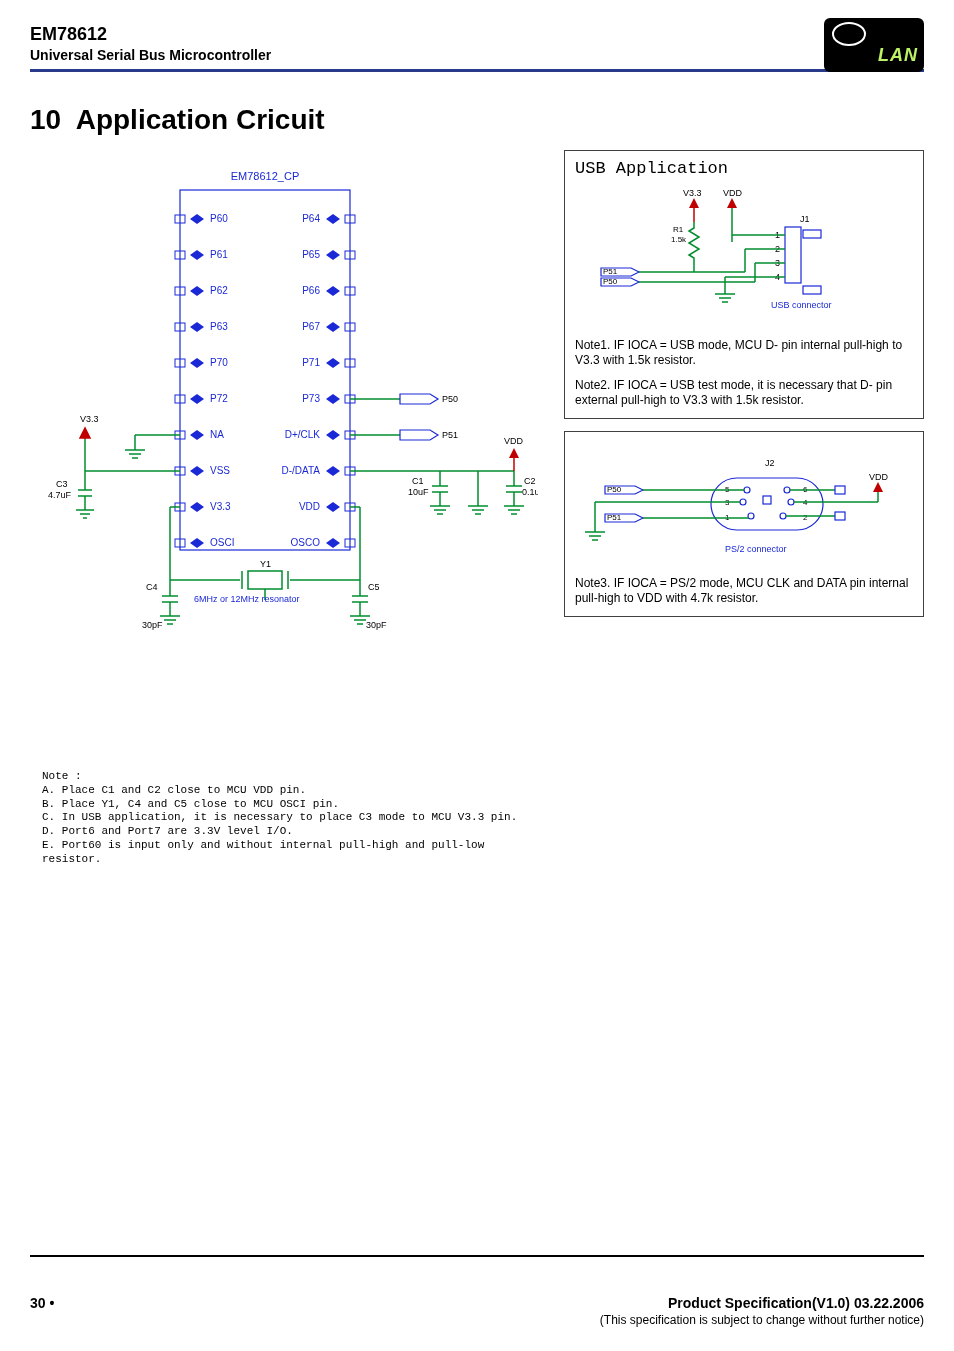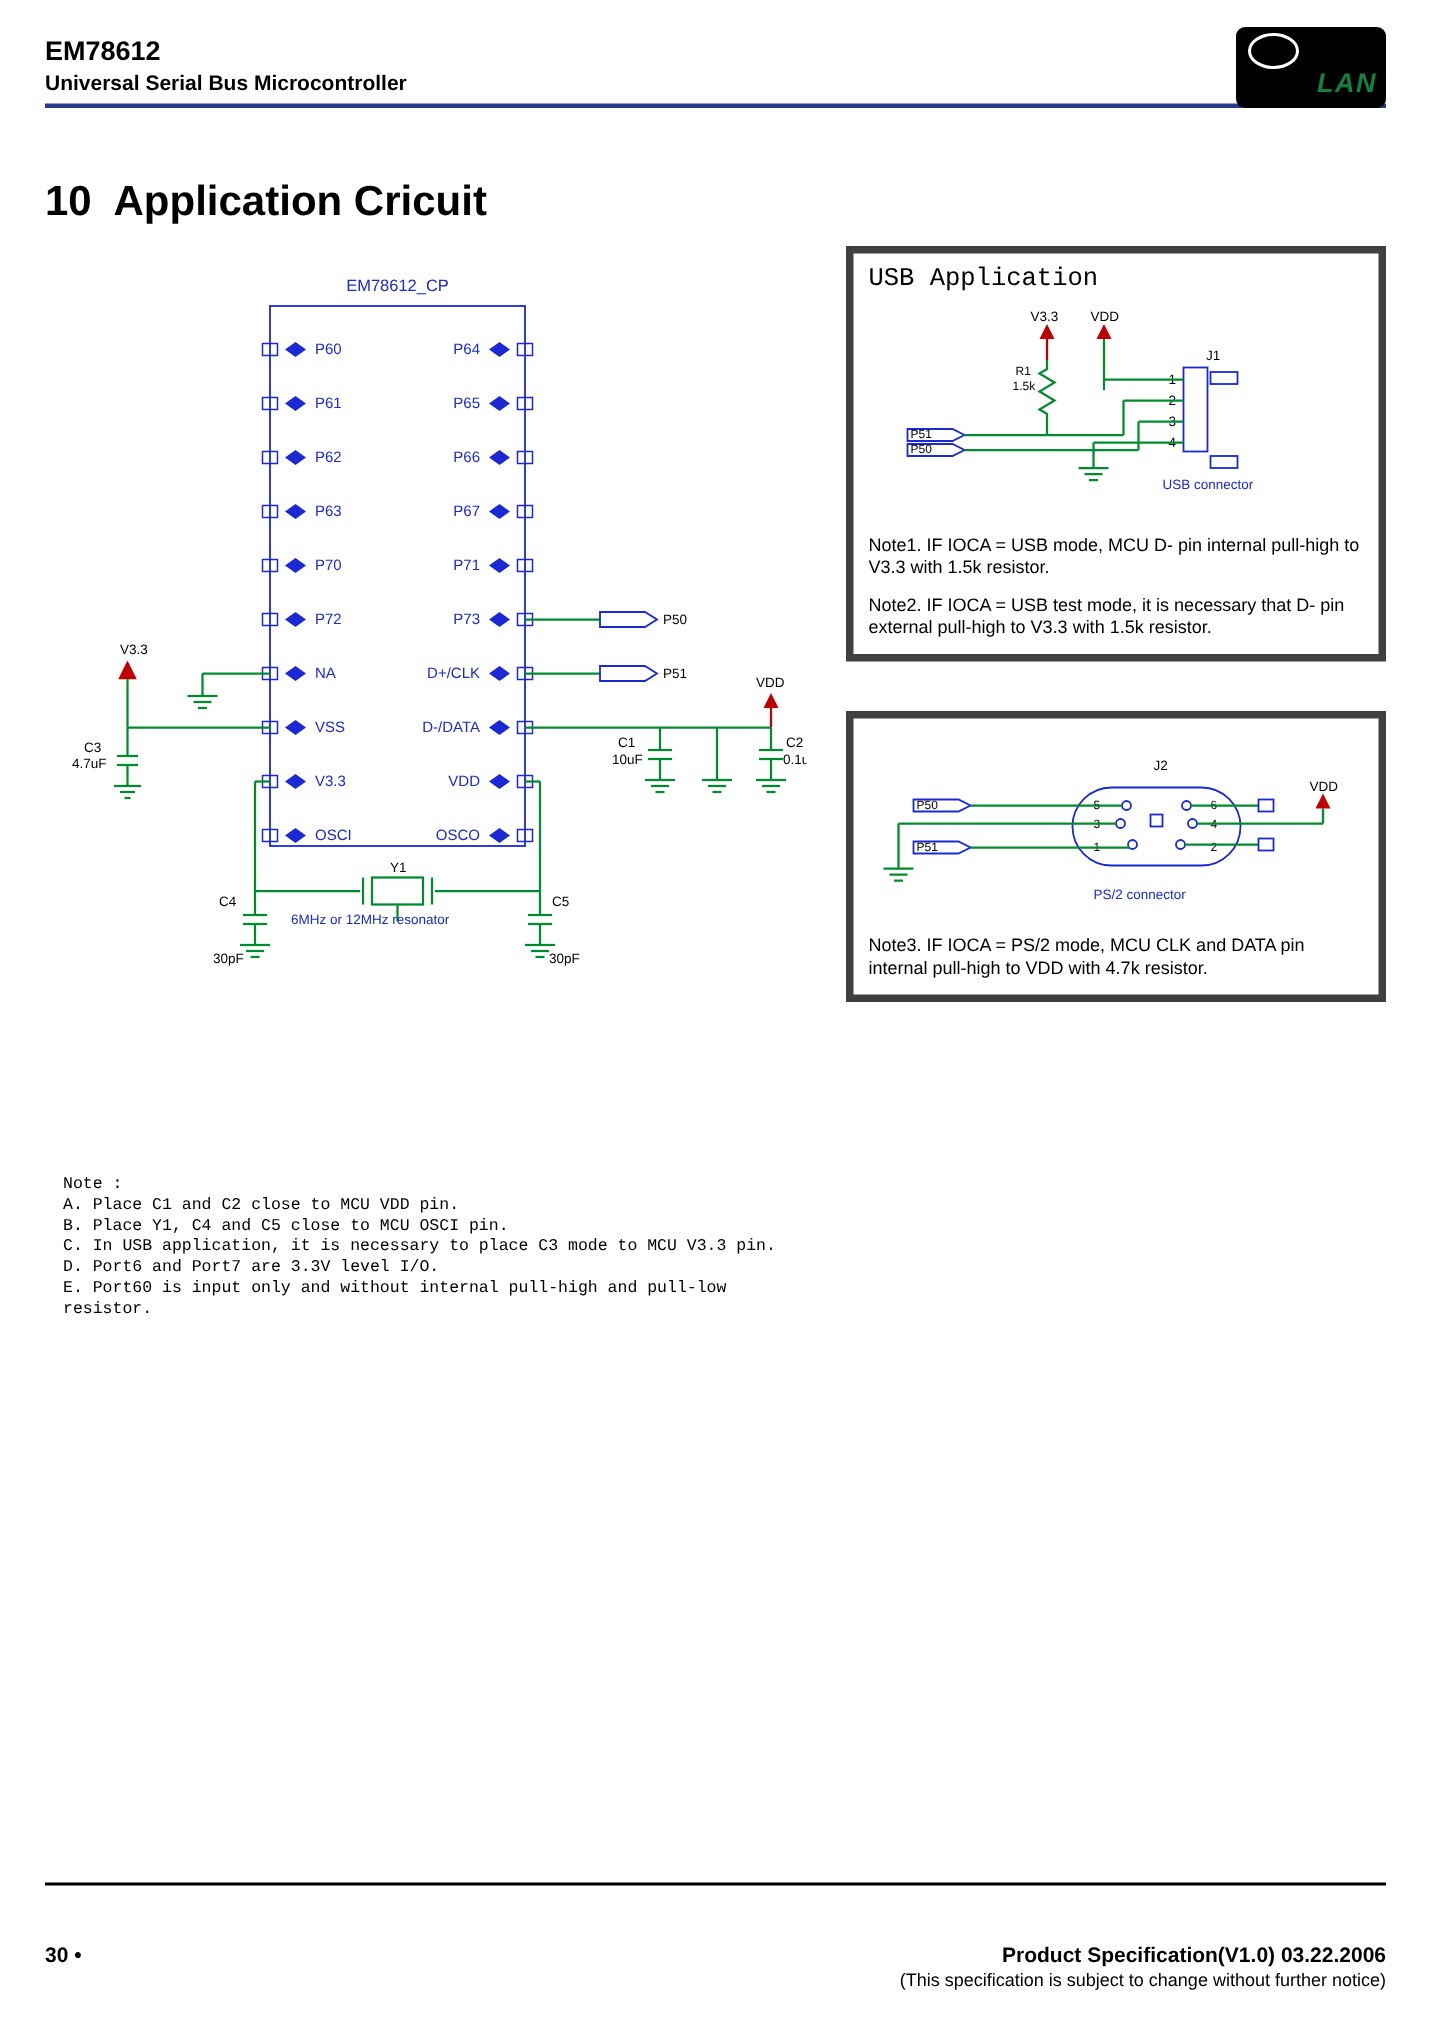--- a/index.html
+++ b/index.html
@@ -20,24 +20,24 @@
   .hdr-hr { border: none; border-top: 3px solid #2a3a8a; margin-top: 6px; }
   .logo {
     position: absolute; right: 0; top: -6px; width: 100px; height: 54px;
     background: #000; border-radius: 6px;
   }
   .logo::before {
     content: ""; position: absolute; left: 8px; top: 4px; width: 30px; height: 20px;
     border: 2px solid #fff; border-radius: 50%;
   }
   .logo span {
-    position: absolute; right: 6px; bottom: 6px; color:#15803d; font-style: italic;
+    position: absolute; right: 6px; bottom: 6px; color:#bef264; font-style: italic;
     font-weight: bold; font-size: 18px; letter-spacing: 1px;
   }
-  h1.section { font-size: 28px; font-weight: bold; margin-top: 46px; }
+  h1.section { font-size: 28px; font-weight: bold; margin-top: 32px; }
   .content { position: relative; margin-top: 14px; height: 640px; }
   .schematic-left {
     position: absolute; left: 0; top: 0; width: 508px; height: 630px;
   }
   .schematic-right {
     position: absolute; right: 0; top: 0; width: 360px;
   }
   svg { display:block; }
   .mono { font-family: "Courier New", monospace; font-size: 11px; line-height: 1.25; }
   .footnote { position:absolute; left:12px; top:620px; width:508px; }
@@ -51,21 +51,21 @@
   .footer-r { font-size:14px; font-weight:bold; text-align:right; }
   .footer-note { font-size:12px; text-align:right; margin-top:2px; }
   .txt-blue { fill:#1a28d6; font-family: Arial; }
   .pin-r   { fill:#1a28d6; }
   .pin-stroke { stroke:#1a28d6; stroke-width:1.2; fill:none; }
   .pin-box { fill:none; stroke:#1a28d6; }
   .green-line { stroke:#008c2e; stroke-width:1.5; fill:none; }
   .red-line { stroke:#c00000; stroke-width:1.5; fill:none; }
   .small-txt { font-size:9px; font-family:Arial; }
   .tiny-txt { font-size:8px; font-family:Arial; }
-  .right-box { border:5px solid #404040; padding:8px 10px 10px 10px; margin-bottom:33px; position:relative; }
+  .right-box { border:1px solid #404040; padding:8px 10px 10px 10px; margin-bottom:12px; position:relative; }
   .right-box .title { font-family:"Courier New",monospace; font-size:17px; margin-bottom:4px; }
   .right-box .notes { font-family:Liberation Sans, sans-serif; font-size:12px; line-height:1.25; margin-top:6px; }
 </style>
 </head>
 <body>
 
 <div class="page">
 
   <div style="position:relative;">
     <div class="hdr-title">EM78612</div>

